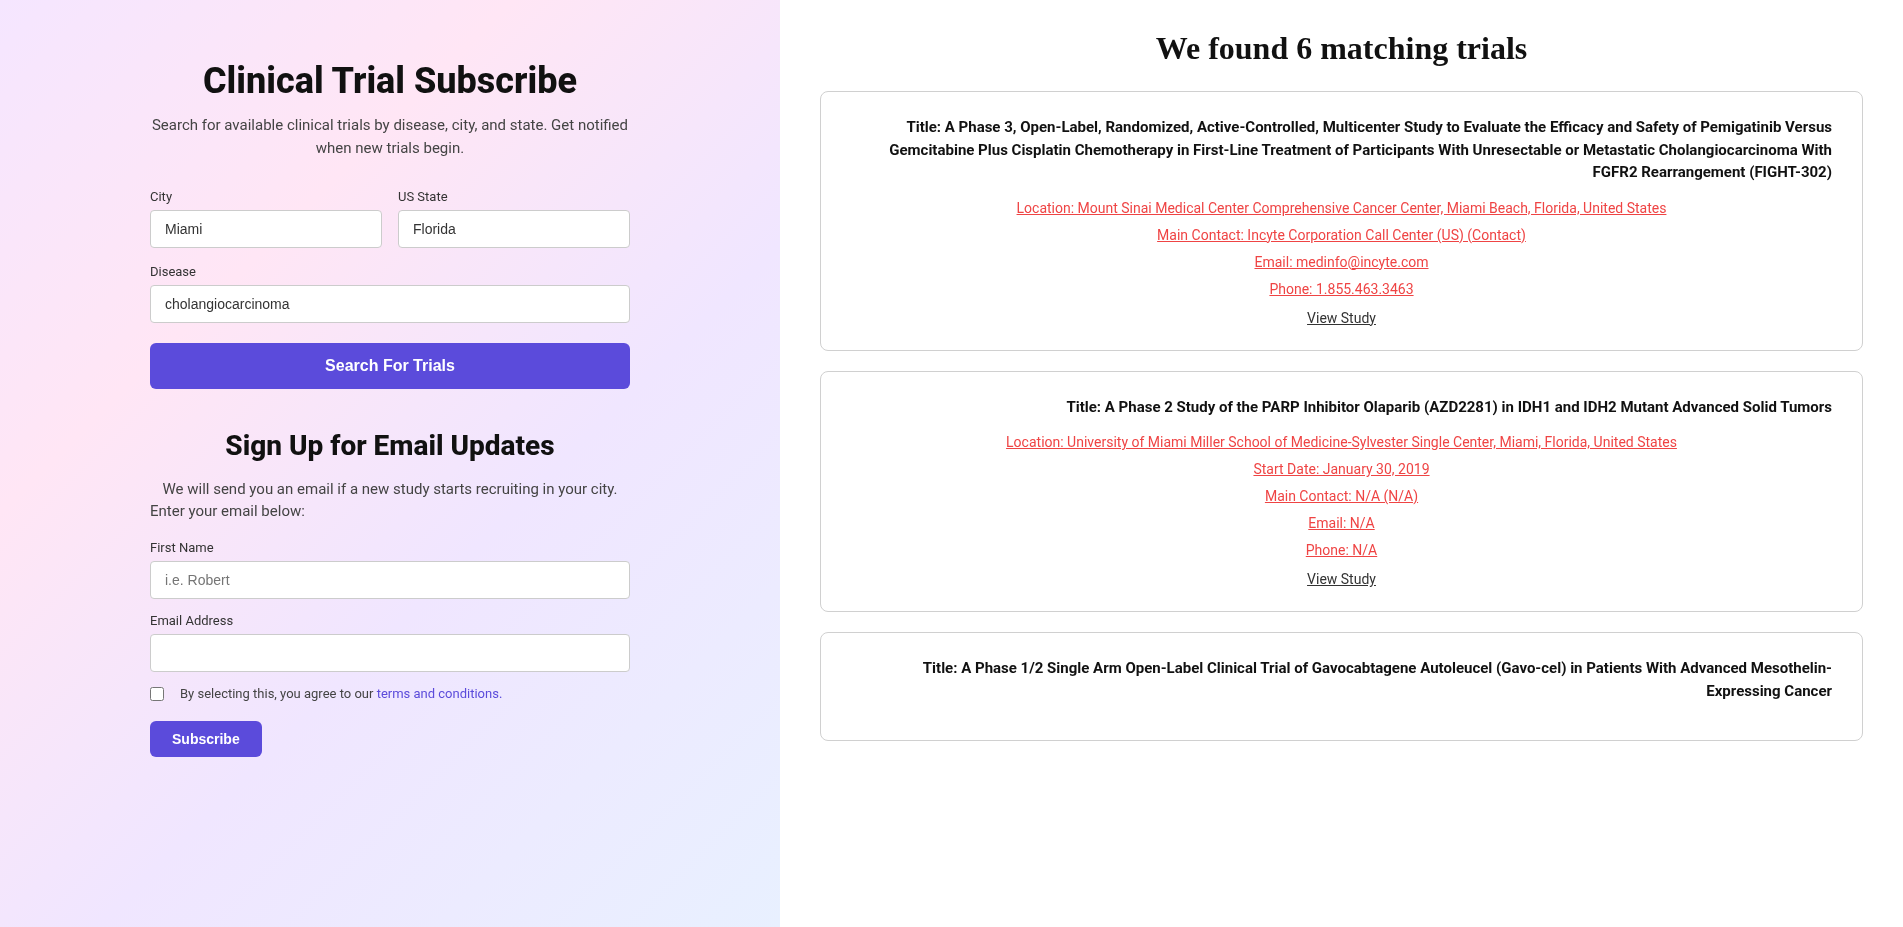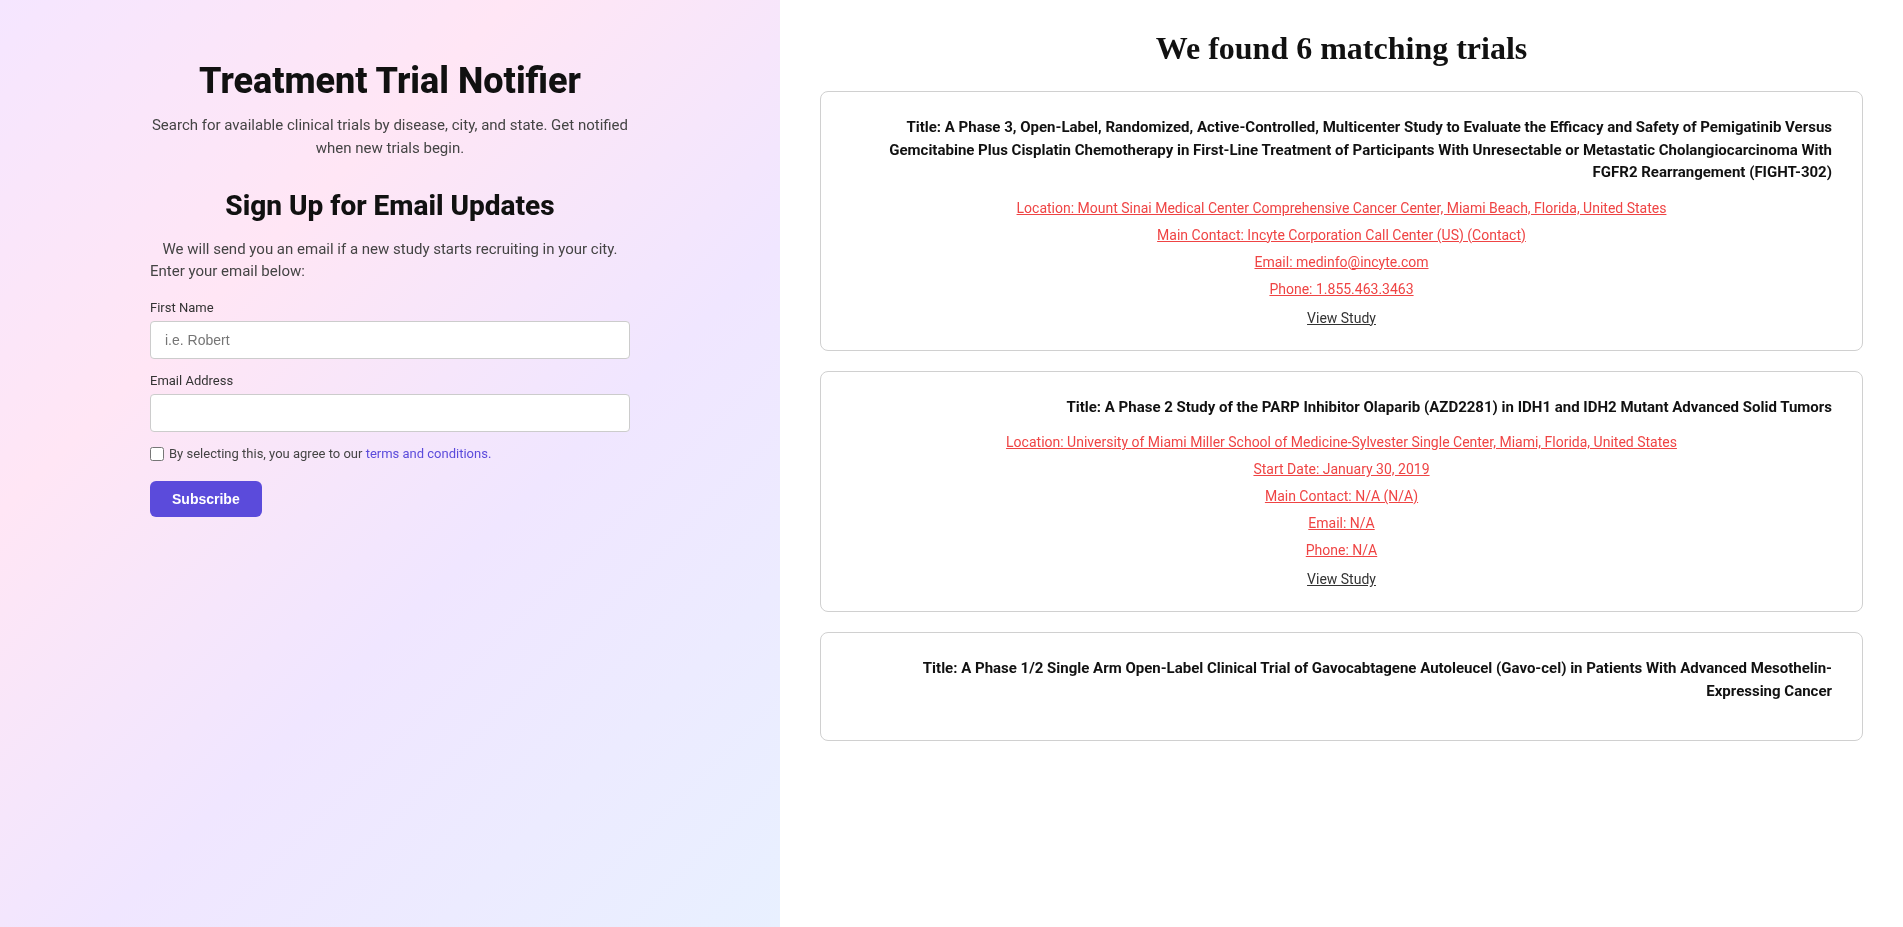--- a/index.html
+++ b/index.html
@@ -115,21 +115,21 @@
 
     .signup-subtitle2 {
       font-size: 15px;
       color: #444;
       margin-bottom: 20px;
     }
 
     .checkbox-row {
       display: flex;
       align-items: center;
-      gap: 5px;
+      gap: 16px;
       margin-bottom: 20px;
     }
 
     .checkbox-row input[type="checkbox"] {
       width: 14px;
       height: 14px;
     }
 
     .checkbox-label {
       font-size: 13px;
@@ -203,23 +203,46 @@
       text-decoration: underline;
       margin-top: 10px;
       cursor: pointer;
     }
   </style>
 </head>
 <body>
 
 <div class="left-panel">
 
-  <h1 class="app-title">Treatment Trial Notifier</h1>
+  <h1 class="app-title">Clinical Trial Subscribe</h1>
   <p class="app-subtitle">Search for available clinical trials by disease, city, and state. Get notified when new trials begin.</p>
 
+  <div class="search-section">
+
+    <div class="form-row">
+      <div class="form-group">
+        <label>City</label>
+        <input type="text" value="Miami" style="">
+      </div>
+      <div class="form-group">
+        <label>US State</label>
+        <input type="text" value="Florida" style="">
+      </div>
+    </div>
+
+    <div class="form-row disease-row">
+      <div class="form-group full-width">
+        <label>Disease</label>
+        <input type="text" value="cholangiocarcinoma" style="">
+      </div>
+    </div>
+
+    <button class="search-btn">Search For Trials</button>
+
+  </div>
 
   <div class="divider">
     <h2 class="signup-title">Sign Up for Email Updates</h2>
     <p class="signup-subtitle">We will send you an email if a new study starts recruiting in your city.</p>
     <p class="signup-subtitle2">Enter your email below:</p>
 
     <div class="form-group" style="margin-bottom:14px;">
       <label>First Name</label>
       <input type="text" placeholder="i.e. Robert" style="">
     </div>

